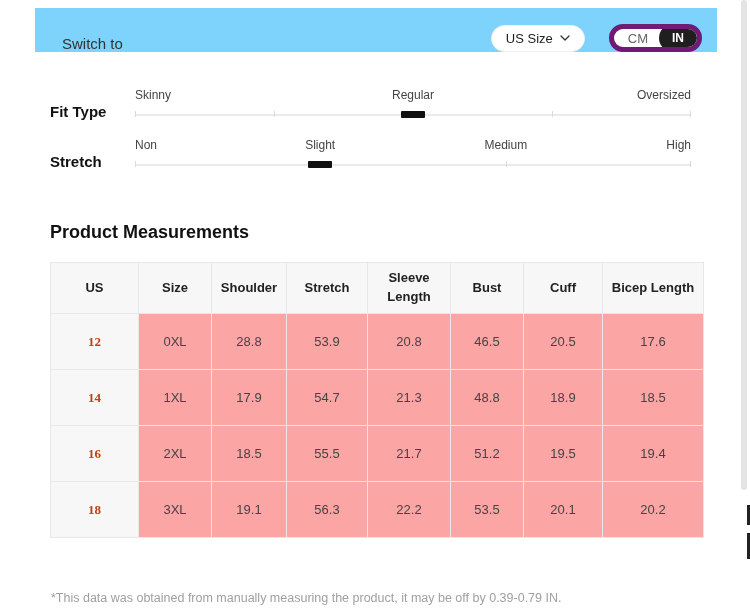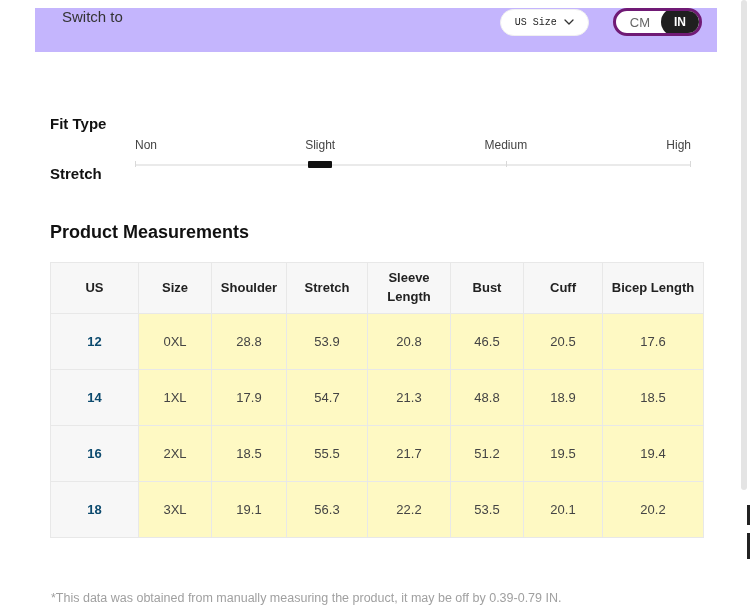--- a/index.html
+++ b/index.html
@@ -6,45 +6,45 @@
   body{
     width:750px;height:613px;background:#ffffff;
     font-family:"Liberation Sans", sans-serif;
     position:relative;overflow:hidden;color:#222;
   }
   .page{position:absolute;inset:0;}
 
   
   .switch-bar{
     position:absolute;left:35px;top:8px;width:682px;height:44px;
-    background:#c4b5fd;display:flex;align-items:flex-start;
+    background:#7dd3fc;display:flex;align-items:flex-end;
     padding:0 15px 0 27px;box-sizing:border-box;
   }
   .switch-label{font-size:15px;color:#333;}
   .bar-controls{margin-left:auto;display:flex;align-items:center;gap:24px;}
   .size-select{
     display:flex;align-items:center;gap:7px;background:#fff;
     border:1px solid #f0f0f0;border-radius:999px;height:27px;
-    padding:0 14px;font-size:10px;color:#222;cursor:pointer;
-    font-family:Liberation Mono, monospace;
+    padding:0 14px;font-size:13px;color:#222;cursor:pointer;
+    font-family:Liberation Sans, sans-serif;
   }
   .unit-toggle{
     display:flex;align-items:center;background:#fff;
-    border:3px solid #701a75;border-radius:999px;height:28px;
+    border:5px solid #701a75;border-radius:999px;height:28px;
     overflow:hidden;cursor:pointer;box-sizing:border-box;
   }
   .unit-cm{padding:0 11px 0 14px;font-size:13px;color:#666;}
   .unit-in{
     background:#1f1f1f;color:#fff;font-weight:bold;font-size:12px;
     height:28px;display:flex;align-items:center;padding:0 13px;
     border-radius:999px;box-sizing:border-box;
   }
 
   
-  .slider-name{position:absolute;left:50px;font-size:15px;font-weight:bold;color:#111;margin-top:12px;}
+  .slider-name{position:absolute;left:50px;font-size:15px;font-weight:bold;color:#111;}
   .slider-block{position:absolute;left:135px;width:556px;}
   .slider-labels{position:relative;height:15px;font-size:12px;color:#444;}
   .slider-labels span{position:absolute;top:0;white-space:nowrap;}
   .slider-track{position:relative;height:10px;margin-top:7px;}
   .track-line{position:absolute;left:0;right:0;top:4px;height:2px;background:#eaeaea;}
   .track-cap,.track-tick{position:absolute;top:1px;width:1px;height:6px;background:#d9d9d9;}
   .track-indicator{
     position:absolute;top:1px;width:24px;height:7px;background:#111;
     transform:translateX(-50%);border-radius:1px;
   }
@@ -53,24 +53,24 @@
   .section-title{position:absolute;left:50px;top:222px;font-size:18px;font-weight:bold;color:#111;margin:0;}
   table.meas{
     position:absolute;left:50px;top:262px;width:653px;
     border-collapse:collapse;table-layout:fixed;
   }
   table.meas th{
     height:48px;background:#f7f7f7;font-weight:bold;font-size:13px;color:#222;
     border:1px solid #e8e8e8;text-align:center;vertical-align:middle;line-height:1.45;
   }
   table.meas td{
-    height:53px;background:#fef9c3;font-size:13px;color:#444;
+    height:53px;background:#fca5a5;font-size:13px;color:#444;
     border:1px solid #e8e8e8;text-align:center;vertical-align:middle;
   }
-  table.meas td:first-child{background:#f7f7f7;font-weight:bold;color:#0c4a6e;}
+  table.meas td:first-child{background:#f7f7f7;font-weight:bold;color:#c2410c;font-family:Liberation Serif, serif;}
   col.c1{width:88px}col.c2{width:73px}col.c3{width:75px}col.c4{width:81px}
   col.c5{width:83px}col.c6{width:73px}col.c7{width:79px}col.c8{width:101px}
 
   .footnote{position:absolute;left:50px;top:590px;font-size:12.5px;color:#a0a0a0;margin:1px;}
 
   
   .scrollbar{position:absolute;right:3px;top:0;width:6px;height:490px;background:#e4e4e4;border-radius:3px;}
   .edge-mark{position:absolute;right:0;width:3px;background:#222;}
   .edge-mark.m1{top:505px;height:20px;}
   .edge-mark.m2{top:533px;height:26px;}
@@ -166,20 +166,35 @@
         </tr>
       </tbody>
   </table>
 
   <p class="footnote">*This data was obtained from manually measuring the product, it may be off by 0.39-0.79 IN.</p>
 
   <div class="scrollbar"></div>
   <div class="edge-mark m1"></div>
   <div class="edge-mark m2"></div>
 <div class="slider-name" style="top: 103px;">Fit Type</div>
+    <div class="slider-block" style="top: 88px;">
+      <div class="slider-labels">
+        <span style="left: 0px;">Skinny</span>
+        <span style="left: 50%; transform: translateX(-50%);">Regular</span>
+        <span style="right: 0px;">Oversized</span>
+      </div>
+      <div class="slider-track">
+        <div class="track-line"></div>
+        <div class="track-cap" style="left: 0%;"></div>
+        <div class="track-cap" style="right: 0px;"></div>
+        <div class="track-tick" style="left: 25%;"></div>
+        <div class="track-tick" style="left: 75%;"></div>
+        <div class="track-indicator" style="left: 50%;"></div>
+      </div>
+    </div>
     <div class="slider-name" style="top: 153px;">Stretch</div>
     <div class="slider-block" style="top: 138px;">
       <div class="slider-labels">
         <span style="left: 0px;">Non</span>
         <span style="left: 33.3%; transform: translateX(-50%);">Slight</span>
         <span style="left: 66.7%; transform: translateX(-50%);">Medium</span>
         <span style="right: 0px;">High</span>
       </div>
       <div class="slider-track">
         <div class="track-line"></div>

